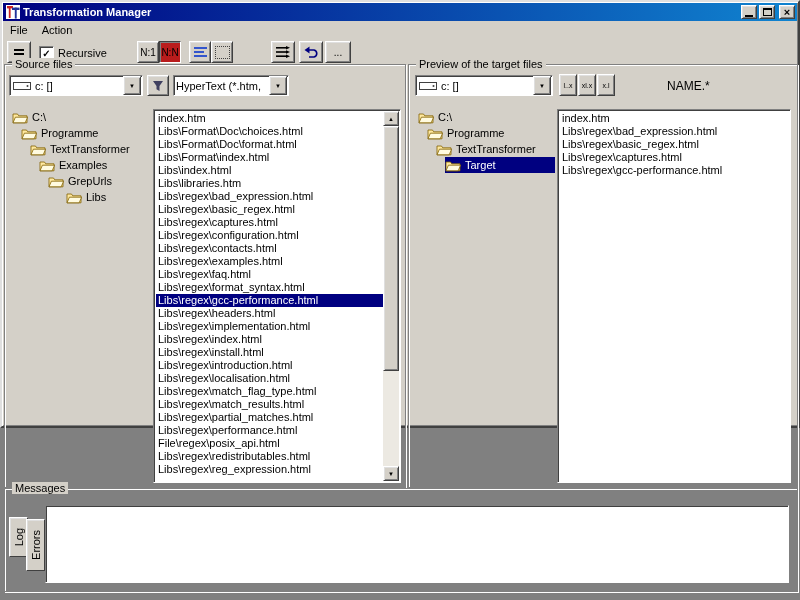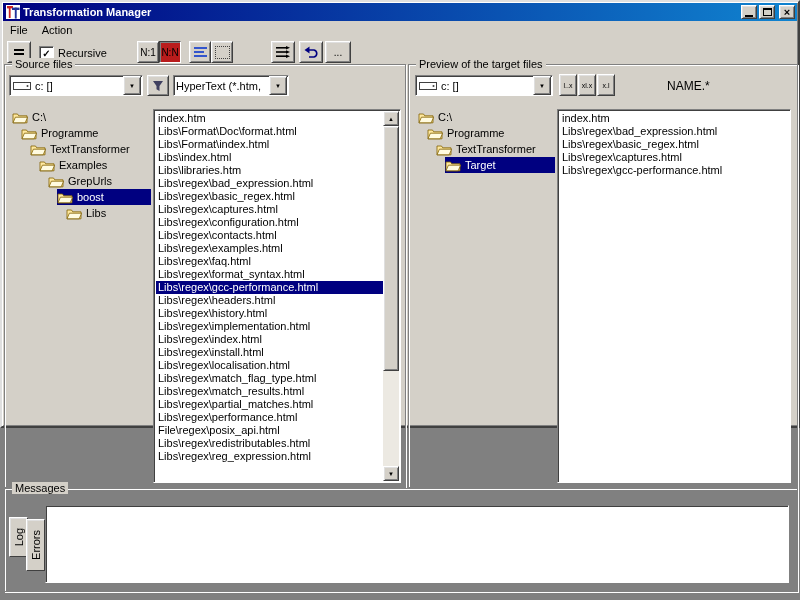--- a/index.html
+++ b/index.html
@@ -226,61 +226,53 @@
         </div>
         <div class="tree-row" style="padding-left: 39px;">
           <span class="tree-cell">
             <svg class="folder" width="16" height="13" viewBox="0 0 16 13">
               <path d="M1 3 h4.5 l1.2 1.8 H15 v7 H1 z" fill="#ffe9a0" stroke="#806000" stroke-width="0.8"></path>
               <path d="M1 11.8 L3.4 6.2 H15.6 L13.2 11.8 Z" fill="#fffbe0" stroke="#806000" stroke-width="0.8"></path>
             </svg>
             <span>GrepUrls</span>
           </span>
         </div>
-        <div class="tree-row selected" style="padding-left: 48px;">
-          <span class="tree-cell">
-            <svg class="folder" width="16" height="13" viewBox="0 0 16 13">
-              <path d="M1 3 h4.5 l1.2 1.8 H15 v7 H1 z" fill="#ffe9a0" stroke="#806000" stroke-width="0.8"></path>
-              <path d="M1 11.8 L3.4 6.2 H15.6 L13.2 11.8 Z" fill="#fffbe0" stroke="#806000" stroke-width="0.8"></path>
-            </svg>
-            <span>boost</span>
-          </span>
-        </div>
         <div class="tree-row" style="padding-left: 57px;">
           <span class="tree-cell">
             <svg class="folder" width="16" height="13" viewBox="0 0 16 13">
               <path d="M1 3 h4.5 l1.2 1.8 H15 v7 H1 z" fill="#ffe9a0" stroke="#806000" stroke-width="0.8"></path>
               <path d="M1 11.8 L3.4 6.2 H15.6 L13.2 11.8 Z" fill="#fffbe0" stroke="#806000" stroke-width="0.8"></path>
             </svg>
             <span>Libs</span>
           </span>
         </div>
       </div>
 
     <div class="list-wrap" style="left:148px;top:44px;width:248px;height:374px;">
       <div class="filelist with-sb" id="source-files">
           <div class="file-row">index.htm</div>
+          <div class="file-row">Libs\Format\Doc\choices.html</div>
           <div class="file-row">Libs\Format\Doc\format.html</div>
           <div class="file-row">Libs\Format\index.html</div>
           <div class="file-row">Libs\index.html</div>
           <div class="file-row">Libs\libraries.htm</div>
           <div class="file-row">Libs\regex\bad_expression.html</div>
           <div class="file-row">Libs\regex\basic_regex.html</div>
           <div class="file-row">Libs\regex\captures.html</div>
           <div class="file-row">Libs\regex\configuration.html</div>
           <div class="file-row">Libs\regex\contacts.html</div>
           <div class="file-row">Libs\regex\examples.html</div>
           <div class="file-row">Libs\regex\faq.html</div>
           <div class="file-row">Libs\regex\format_syntax.html</div>
           <div class="file-row selected">Libs\regex\gcc-performance.html</div>
           <div class="file-row">Libs\regex\headers.html</div>
-          <div class="file-row">Libs\regex\history.html</div>
           <div class="file-row">Libs\regex\implementation.html</div>
           <div class="file-row">Libs\regex\index.html</div>
           <div class="file-row">Libs\regex\install.html</div>
+          <div class="file-row">Libs\regex\introduction.html</div>
           <div class="file-row">Libs\regex\localisation.html</div>
           <div class="file-row">Libs\regex\match_flag_type.html</div>
           <div class="file-row">Libs\regex\match_results.html</div>
           <div class="file-row">Libs\regex\partial_matches.html</div>
           <div class="file-row">Libs\regex\performance.html</div>
           <div class="file-row">File\regex\posix_api.html</div>
           <div class="file-row">Libs\regex\redistributables.html</div>
           <div class="file-row">Libs\regex\reg_expression.html</div>
         </div>
       <div class="scrollbar">

